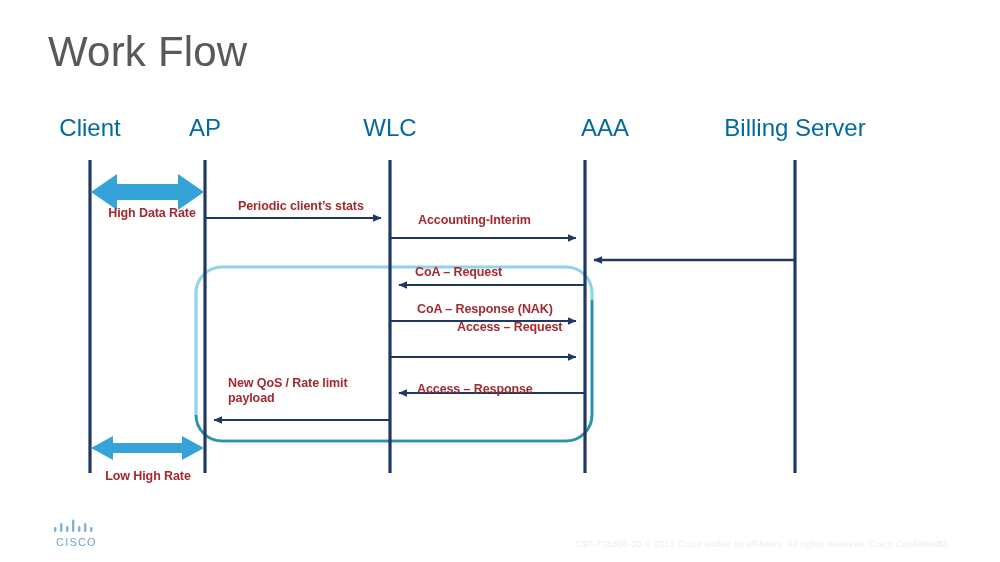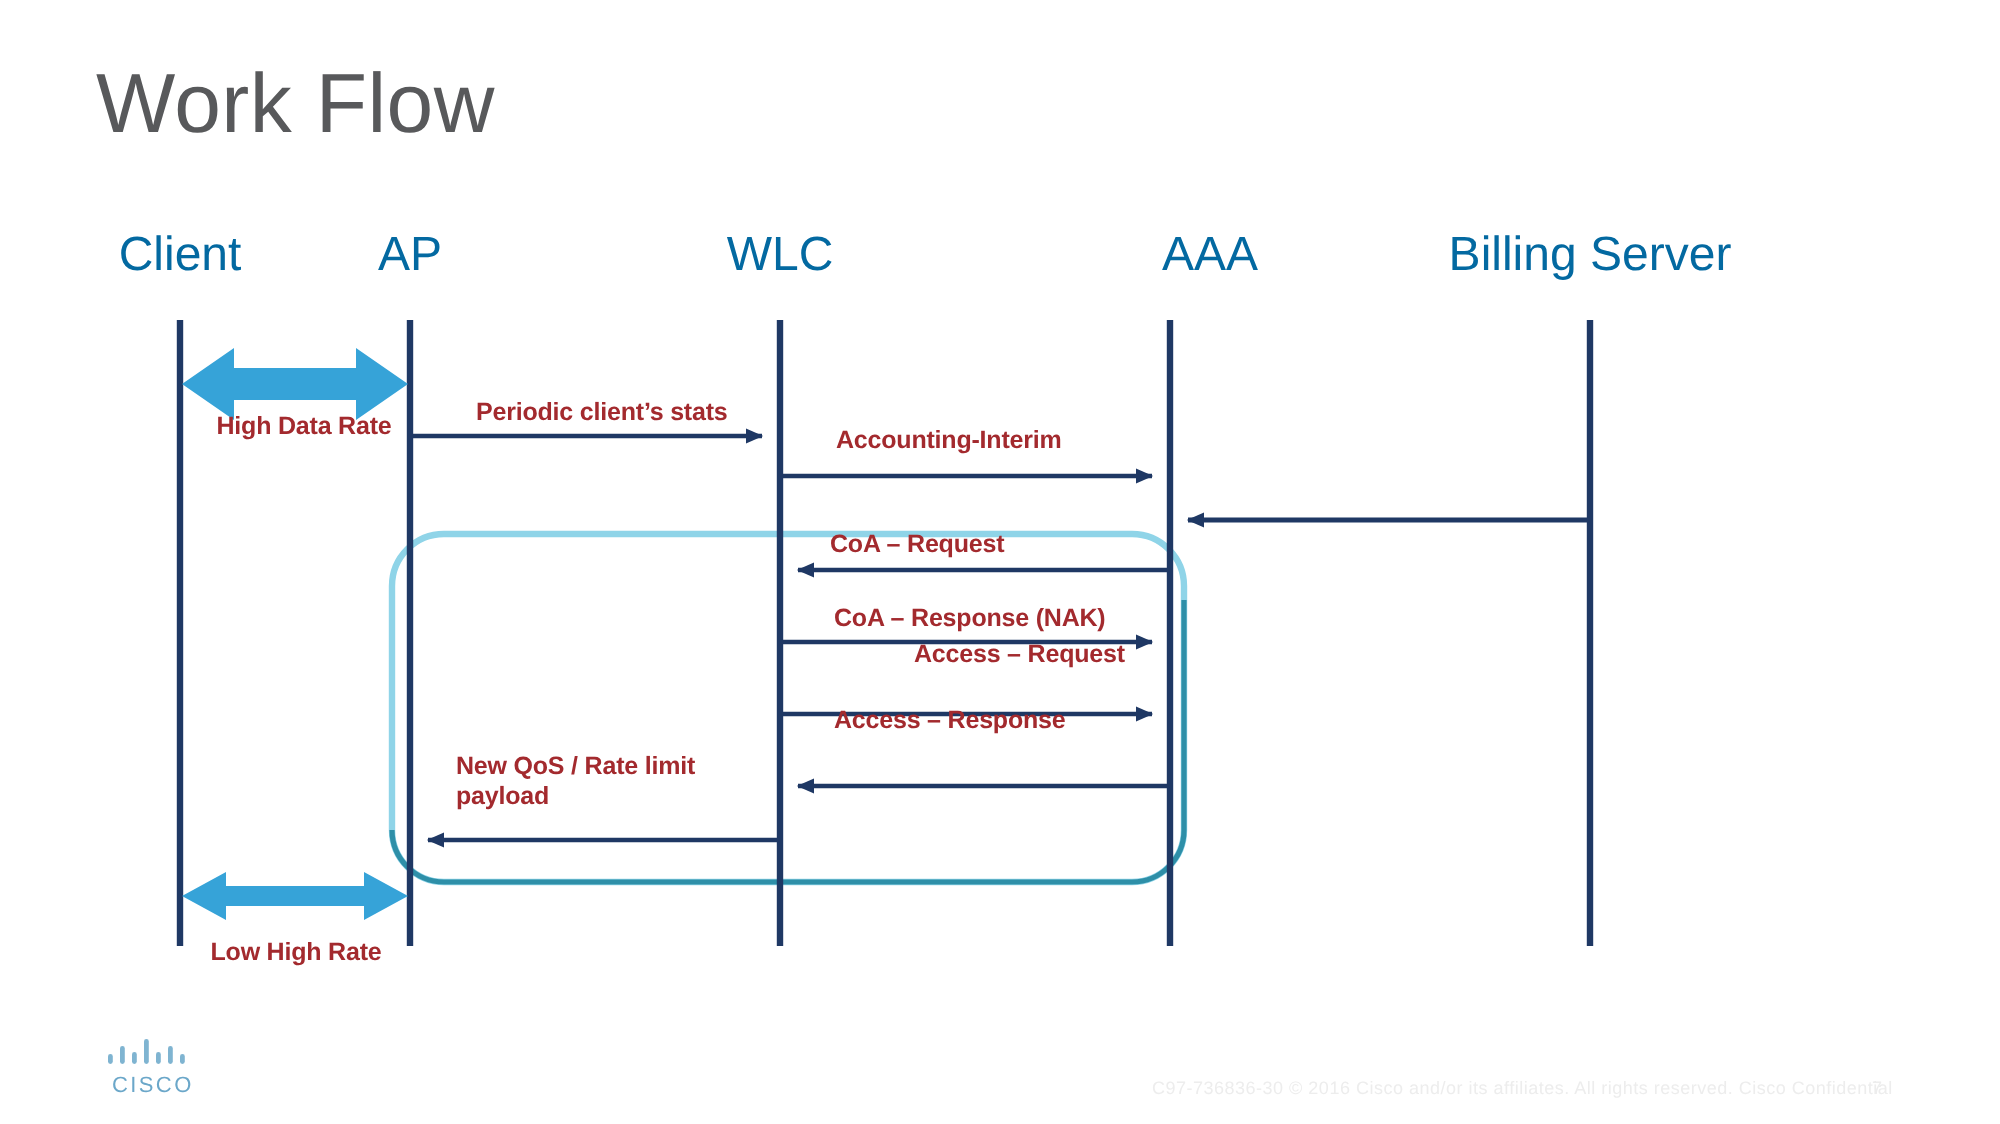--- a/index.html
+++ b/index.html
@@ -160,21 +160,21 @@
 
   <div class="msg-label" style="left:418px; top:213px;">Accounting-Interim</div>
 
 
   <div class="msg-label" style="left:415px; top:265px;">CoA – Request</div>
 
   <div class="msg-label" style="left:417px; top:302px;">CoA – Response (NAK)</div>
 
   <div class="msg-label" style="left:417px; top:320px;margin-left:40px;">Access – Request</div>
 
-  <div class="msg-label" style="left:417px; top:353px;text-align:right;">Access – Response</div>
+  <div class="msg-label" style="left:417px; top:382px;text-align:right;">Access – Response</div>
 
   <div class="msg-label" style="left:228px; top:376px;">New QoS / Rate limit
 payload</div>
 
   <div class="msg-label centered" style="left:148px; top:425px;">Low High Rate</div>
 
   <svg id="footer-logo" viewBox="0 0 70 34">
     <g fill="#7FB4D1">
       <rect x="2" y="8" width="2.4" height="5" rx="1.2"></rect>
       <rect x="8" y="4" width="2.4" height="9" rx="1.2"></rect>

